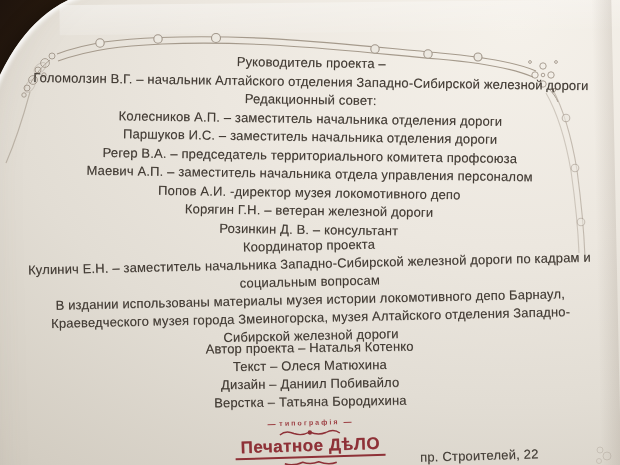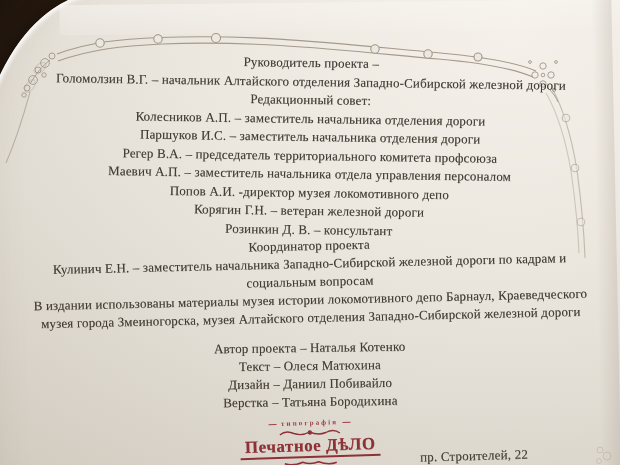--- a/index.html
+++ b/index.html
@@ -4,21 +4,20 @@
 <style>
   html,body{margin:0;padding:0;}
   body{
     width:620px;height:465px;overflow:hidden;
     background:#181008;
     font-family:"Liberation Sans","DejaVu Sans",sans-serif;
   }
   .scene{
     position:relative;width:620px;height:465px;overflow:hidden;
     background:linear-gradient(118deg,#1f140d 0%,#34220f 18%,#4a3118 34%,#6a4a2e 52%,#7b5636 66%,#7b5636 100%);
-    font-family:Liberation Serif, serif;
   }
   .under-sheet{
     position:absolute;left:-8px;top:106px;width:26px;height:62px;
     background:linear-gradient(100deg,#d9caa3,#c5b489);
     transform:rotate(17deg);
   }
   .page{
     position:absolute;left:-26px;top:-12px;width:700px;height:540px;
     background:radial-gradient(130% 120% at 78% 8%,
       #f5f1ea 0%, #ece7df 34%, #e2ddd4 58%, #d3cdc2 84%, #c6c0b4 100%);

